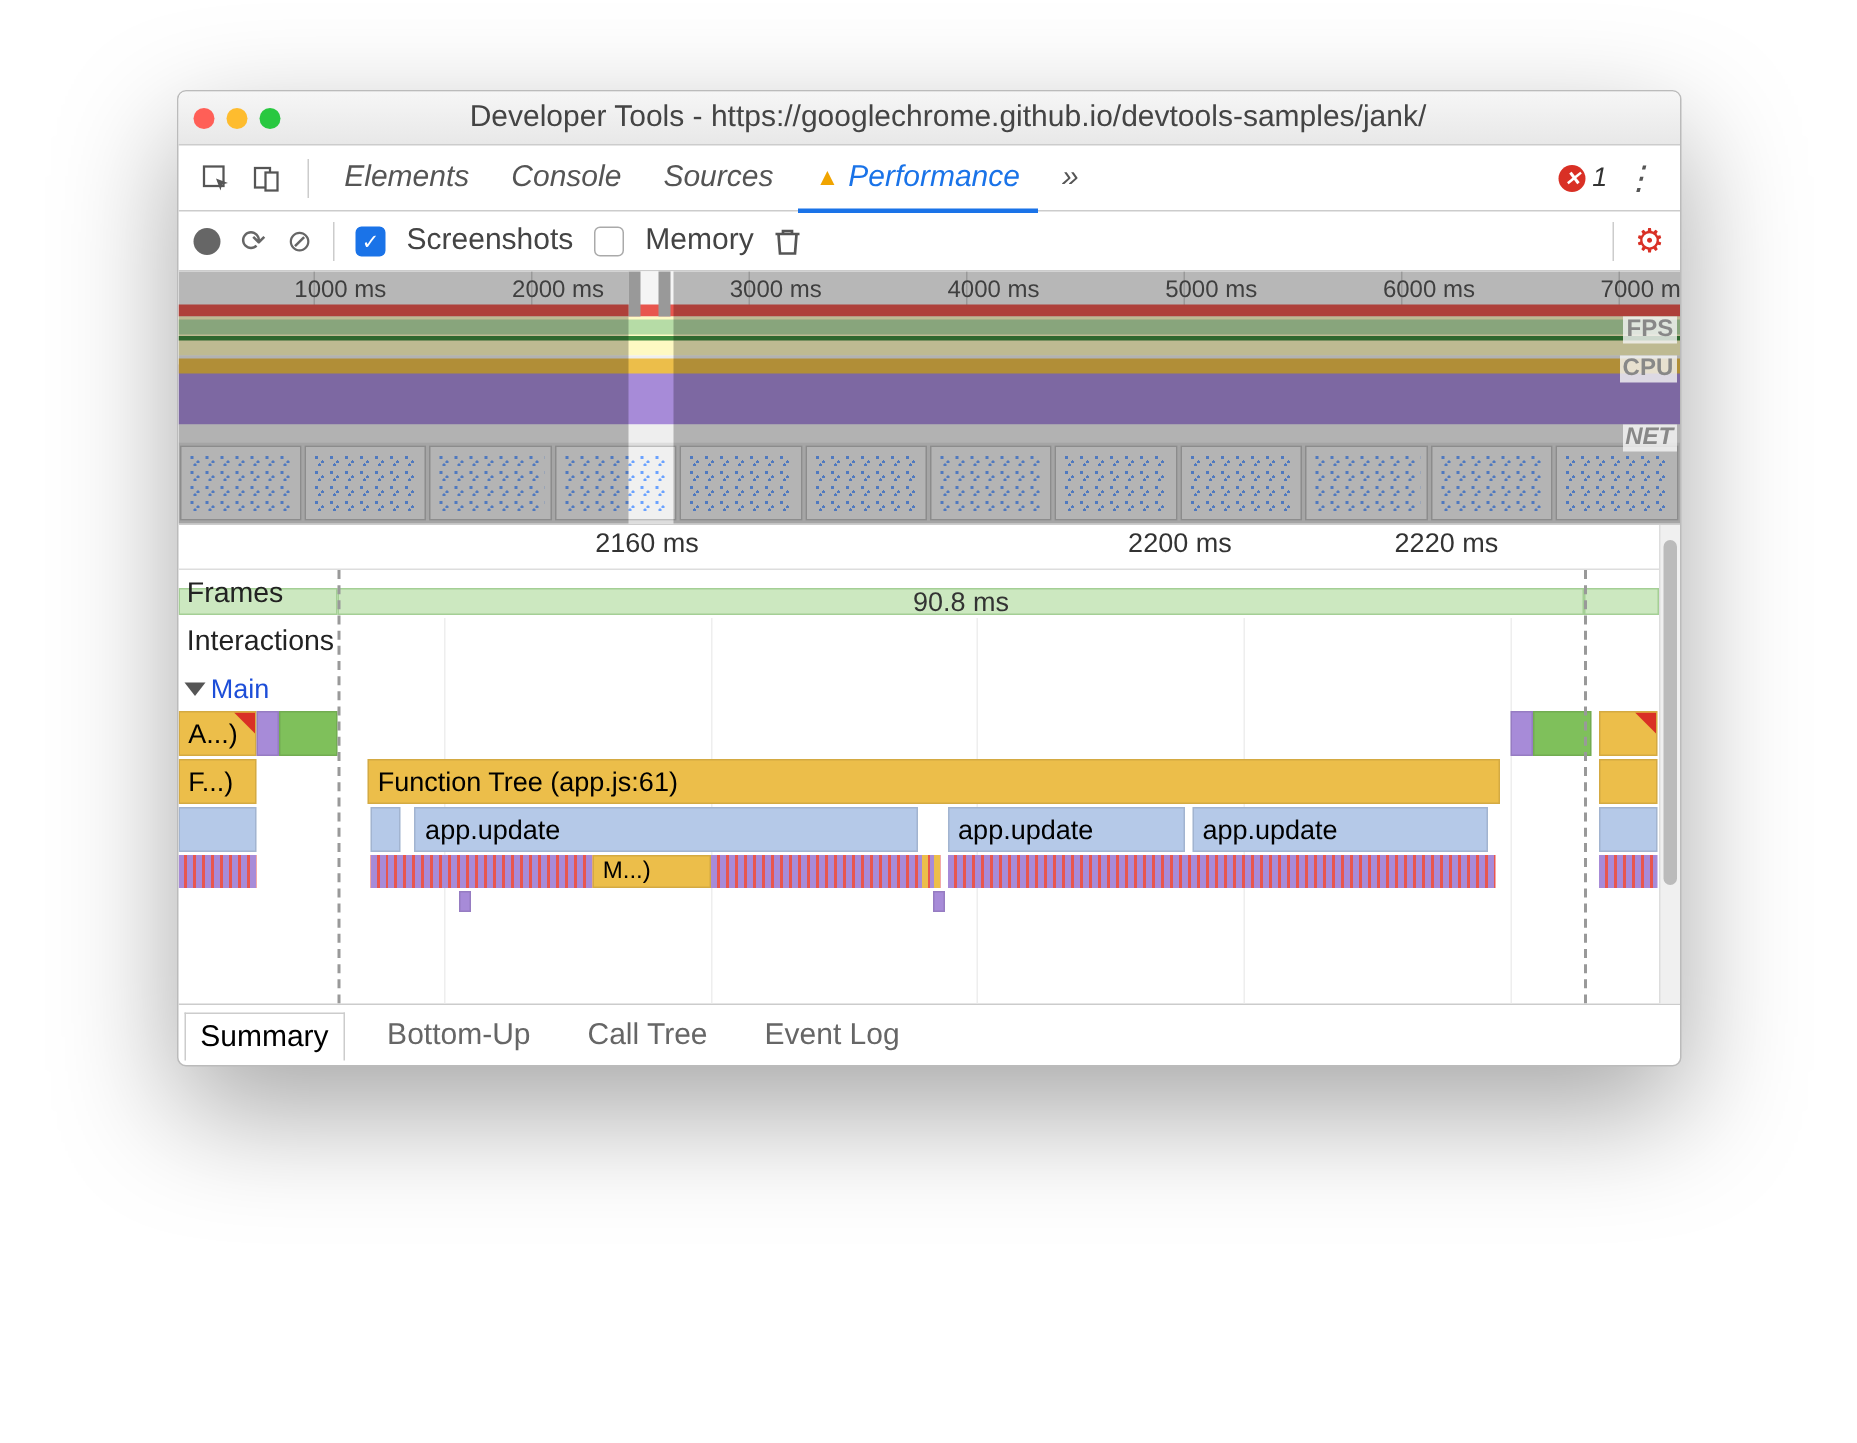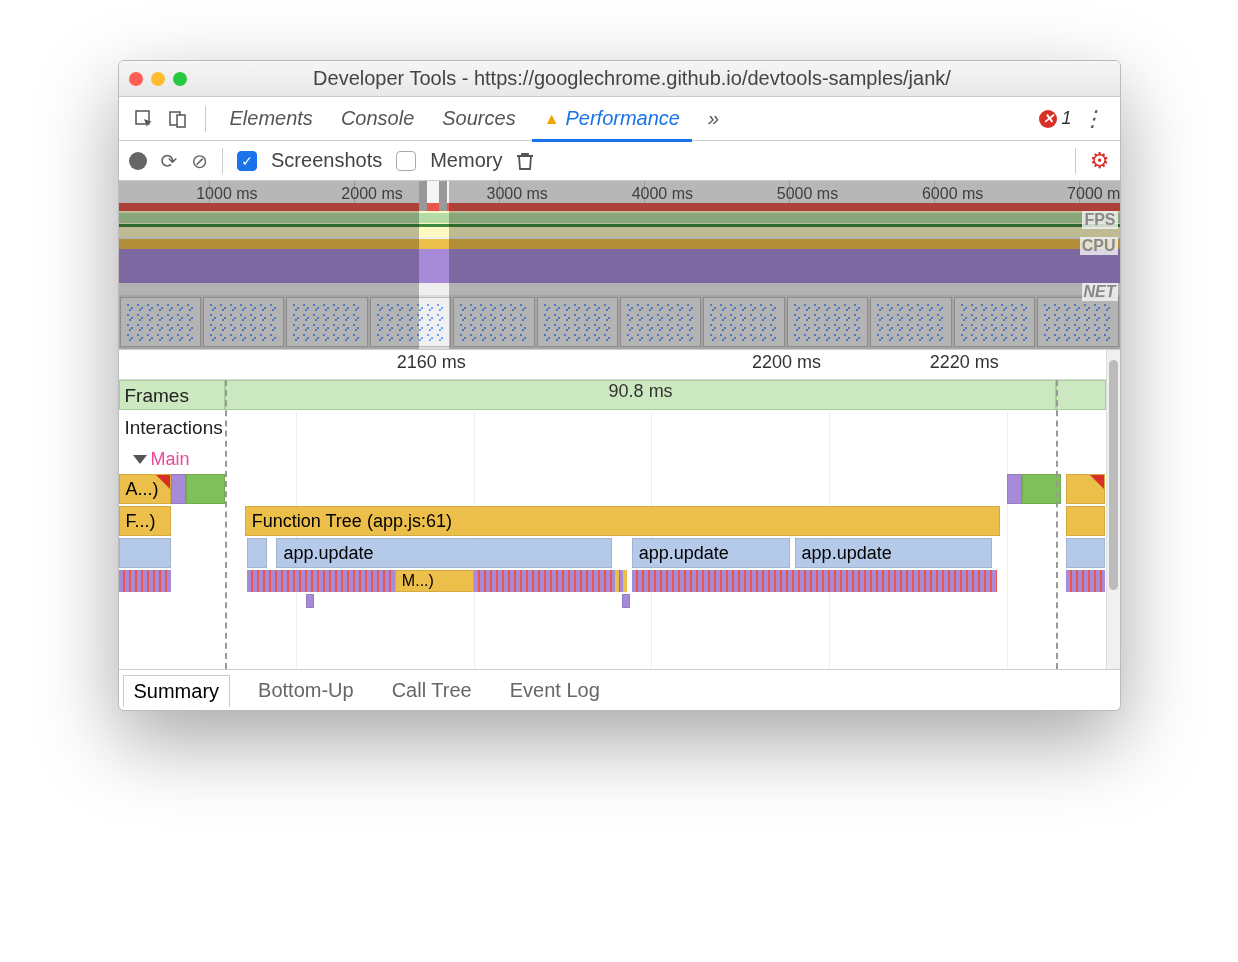--- a/index.html
+++ b/index.html
@@ -66,22 +66,22 @@
   .flame { position:relative; min-height:320px; border-bottom:1px solid #ccc; display:flex;}
   .flame-body { flex:1; position:relative; overflow:hidden;}
   .flame-ticks { height:30px; position:relative; border-bottom:1px solid #ddd;}
   .flame-tick { position:absolute; top:0; bottom:0; }
   .flame-tick span { font-size:18px; color:#333; position:absolute; top:2px; right:8px; white-space:nowrap;}
   .grid-line { position:absolute; top:30px; bottom:0; border-left:1px solid #eee;}
   .dashed { position:absolute; top:0; bottom:0; border-left:2px dashed #999; z-index:1;}
   .row { height:32px; display:flex; align-items:center; font-size:19px; color:#222; position:relative;}
   .row .label { position:absolute; left:6px; z-index:2;}
   .frames-row { background:#fff;}
-  .frame-block { position:absolute; top:0; bottom:2px; background:#cce8c0; border:1px solid #a4cf95; display:flex; justify-content:center; font-size:18px; color:#333;}
-  .main-hdr { height:30px; display:flex; align-items:center; font-size:18px; color:#ec4899; gap:4px; padding-left:14px;}
+  .frame-block { position:absolute; top:12px; bottom:2px; background:#cce8c0; border:1px solid #a4cf95; display:flex; align-items:center; justify-content:center; font-size:18px; color:#333;}
+  .main-hdr { height:30px; display:flex; align-items:center; font-size:18px; color:#1d4ed8; gap:4px; padding-left:4px;}
   .tri-down { width:0;height:0;border-left:7px solid transparent;border-right:7px solid transparent;border-top:9px solid #555;}
   .tracks { position:relative; height:180px;}
   .bar { position:absolute; height:30px; font-size:18px; color:#000; padding-left:6px; display:flex; align-items:center; overflow:hidden; white-space:nowrap; border:1px solid rgba(0,0,0,0.1);}
   .c-yellow{ background:#ecbe4a;} .c-green{background:#7fc05b;} .c-purple{background:#a78bd8;} .c-blue{background:#b5c9e8;}
   .red-corner::after{ content:''; position:absolute; top:0; right:0; width:0; height:0; border-top:14px solid #d93025; border-left:14px solid transparent;}
   .micro { position:absolute; height:22px; background:repeating-linear-gradient(90deg,#a78bd8 0 4px,#e8564e 4px 6px);}
   .micro.y{ background:repeating-linear-gradient(90deg,#a78bd8 0 3px,#ecbe4a 3px 7px,#e8564e 7px 8px);}
   .vscroll { width:14px; background:#f0f0f0; border-left:1px solid #ddd; position:relative;}
   .vscroll .thumb2{position:absolute; left:2px; right:2px; top:10px; height:230px; background:#bbb; border-radius:6px;}
   

